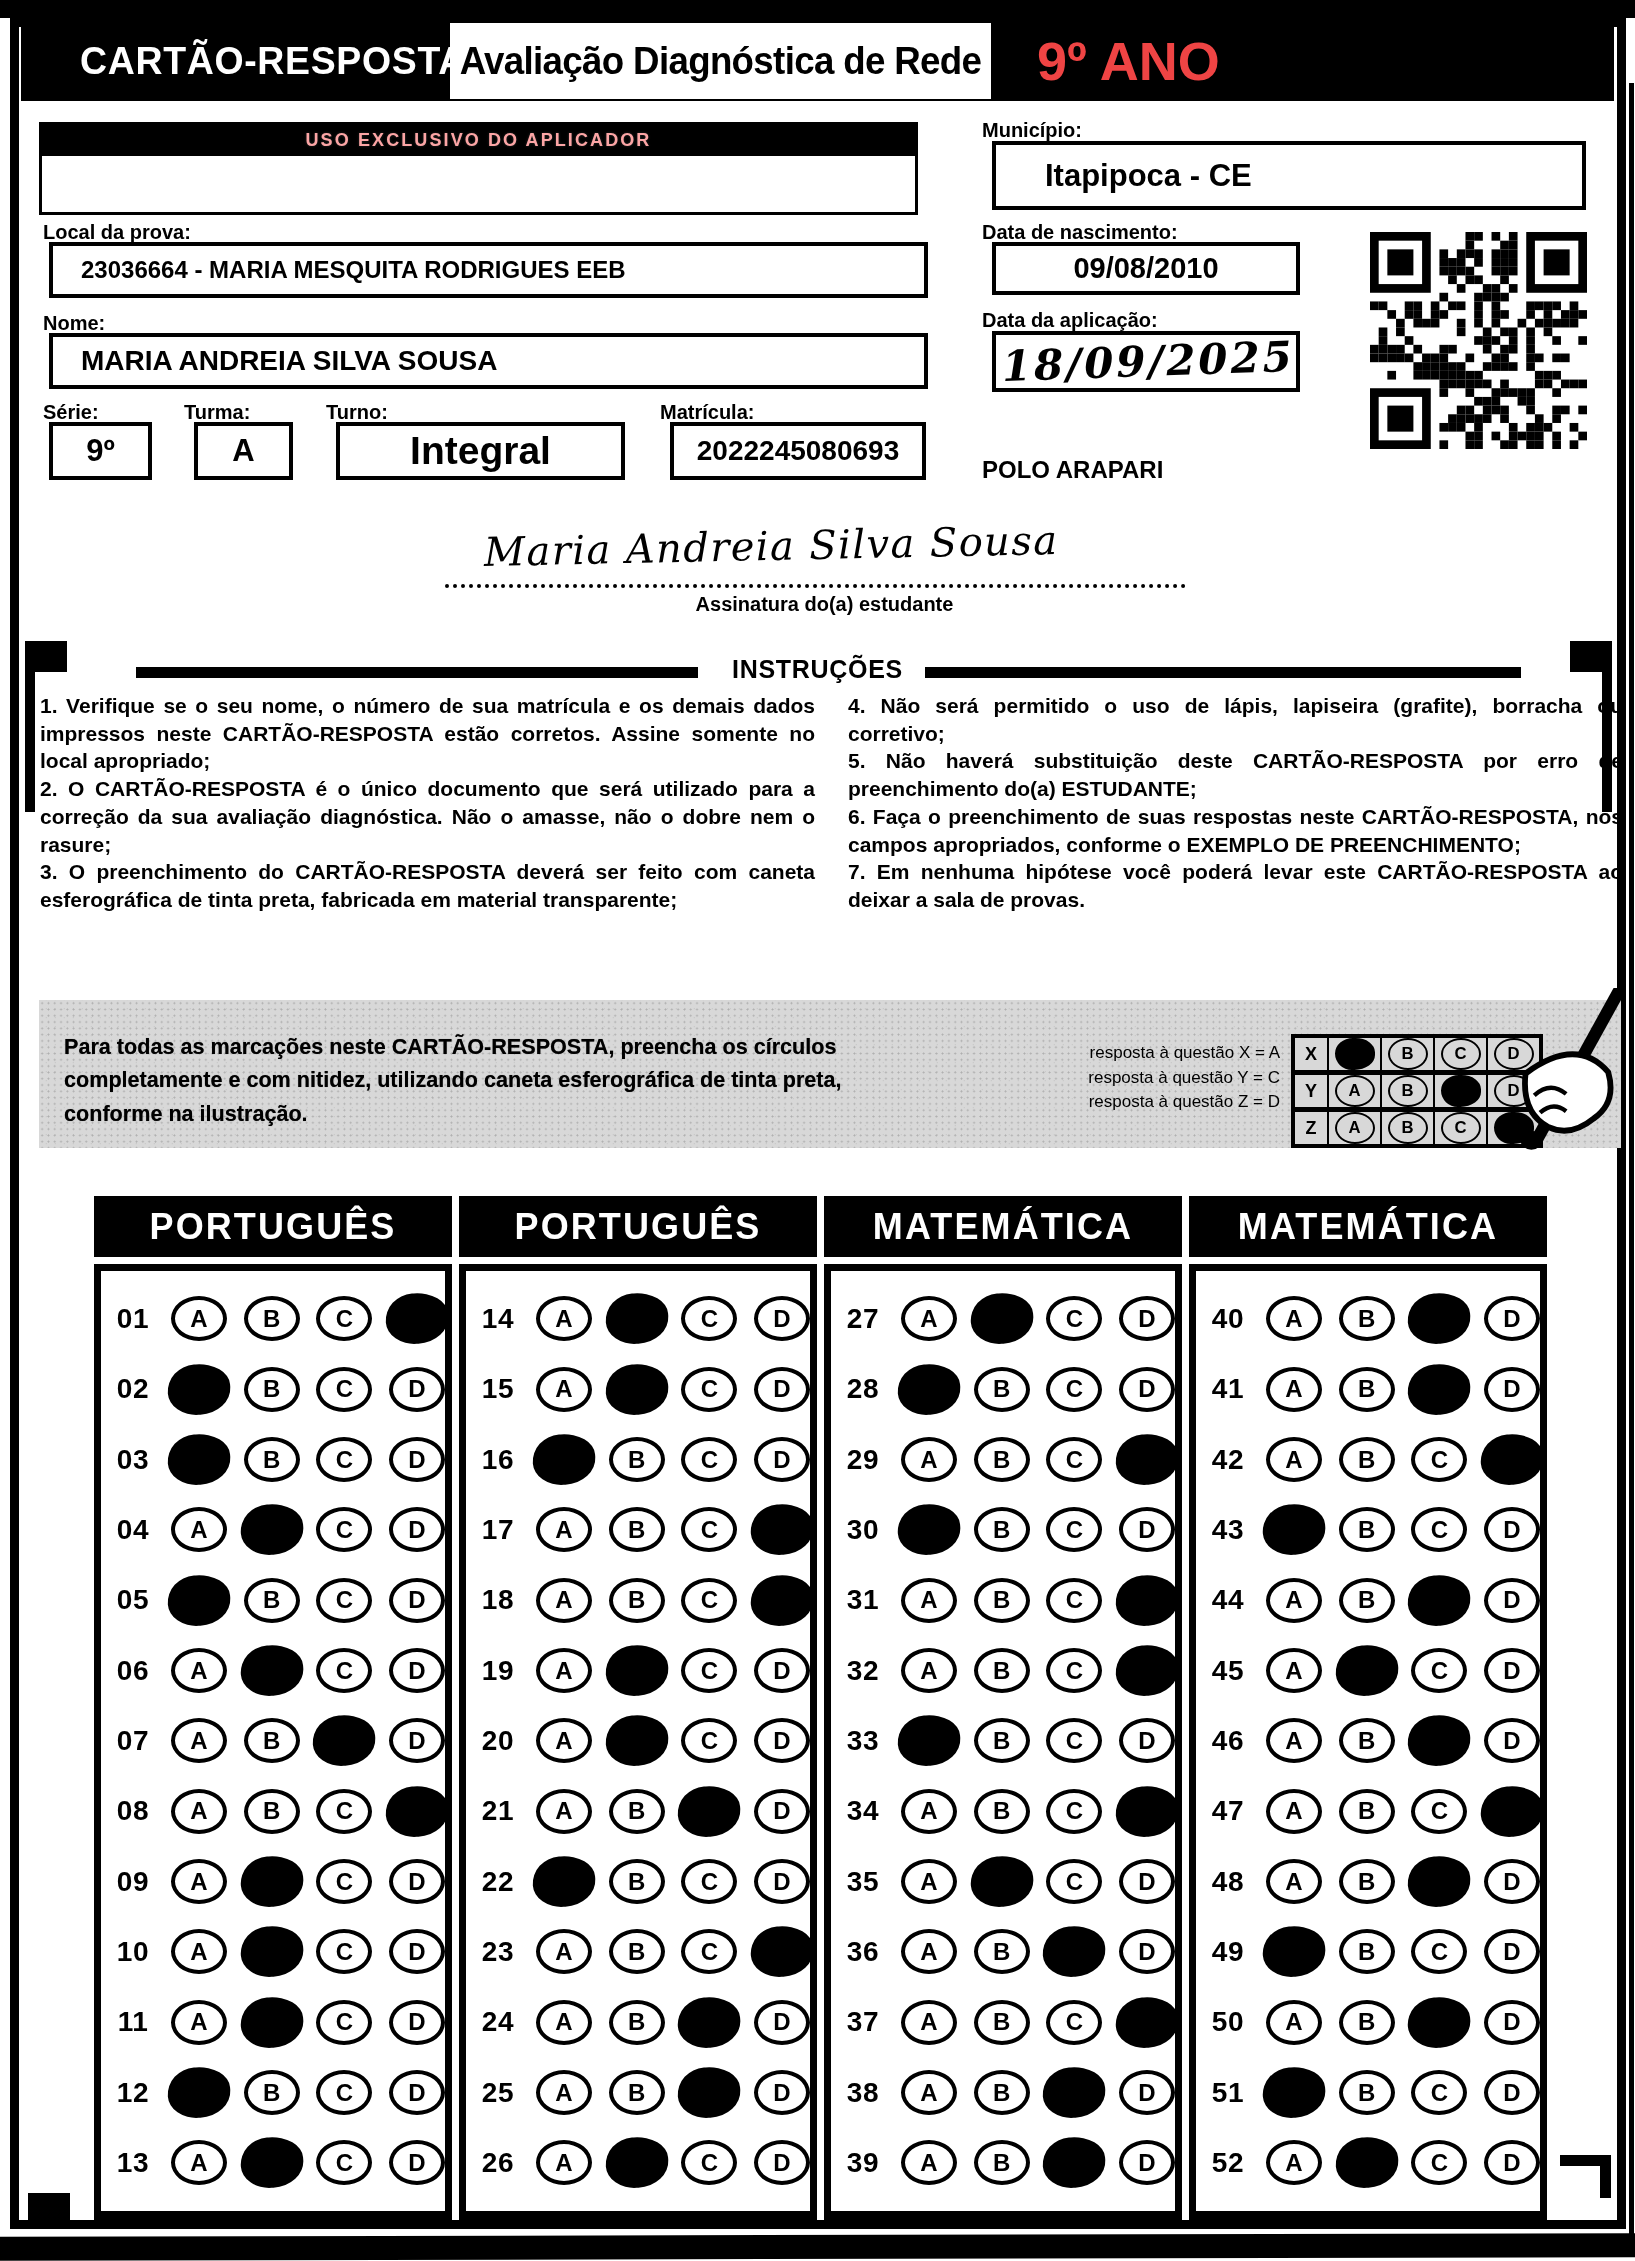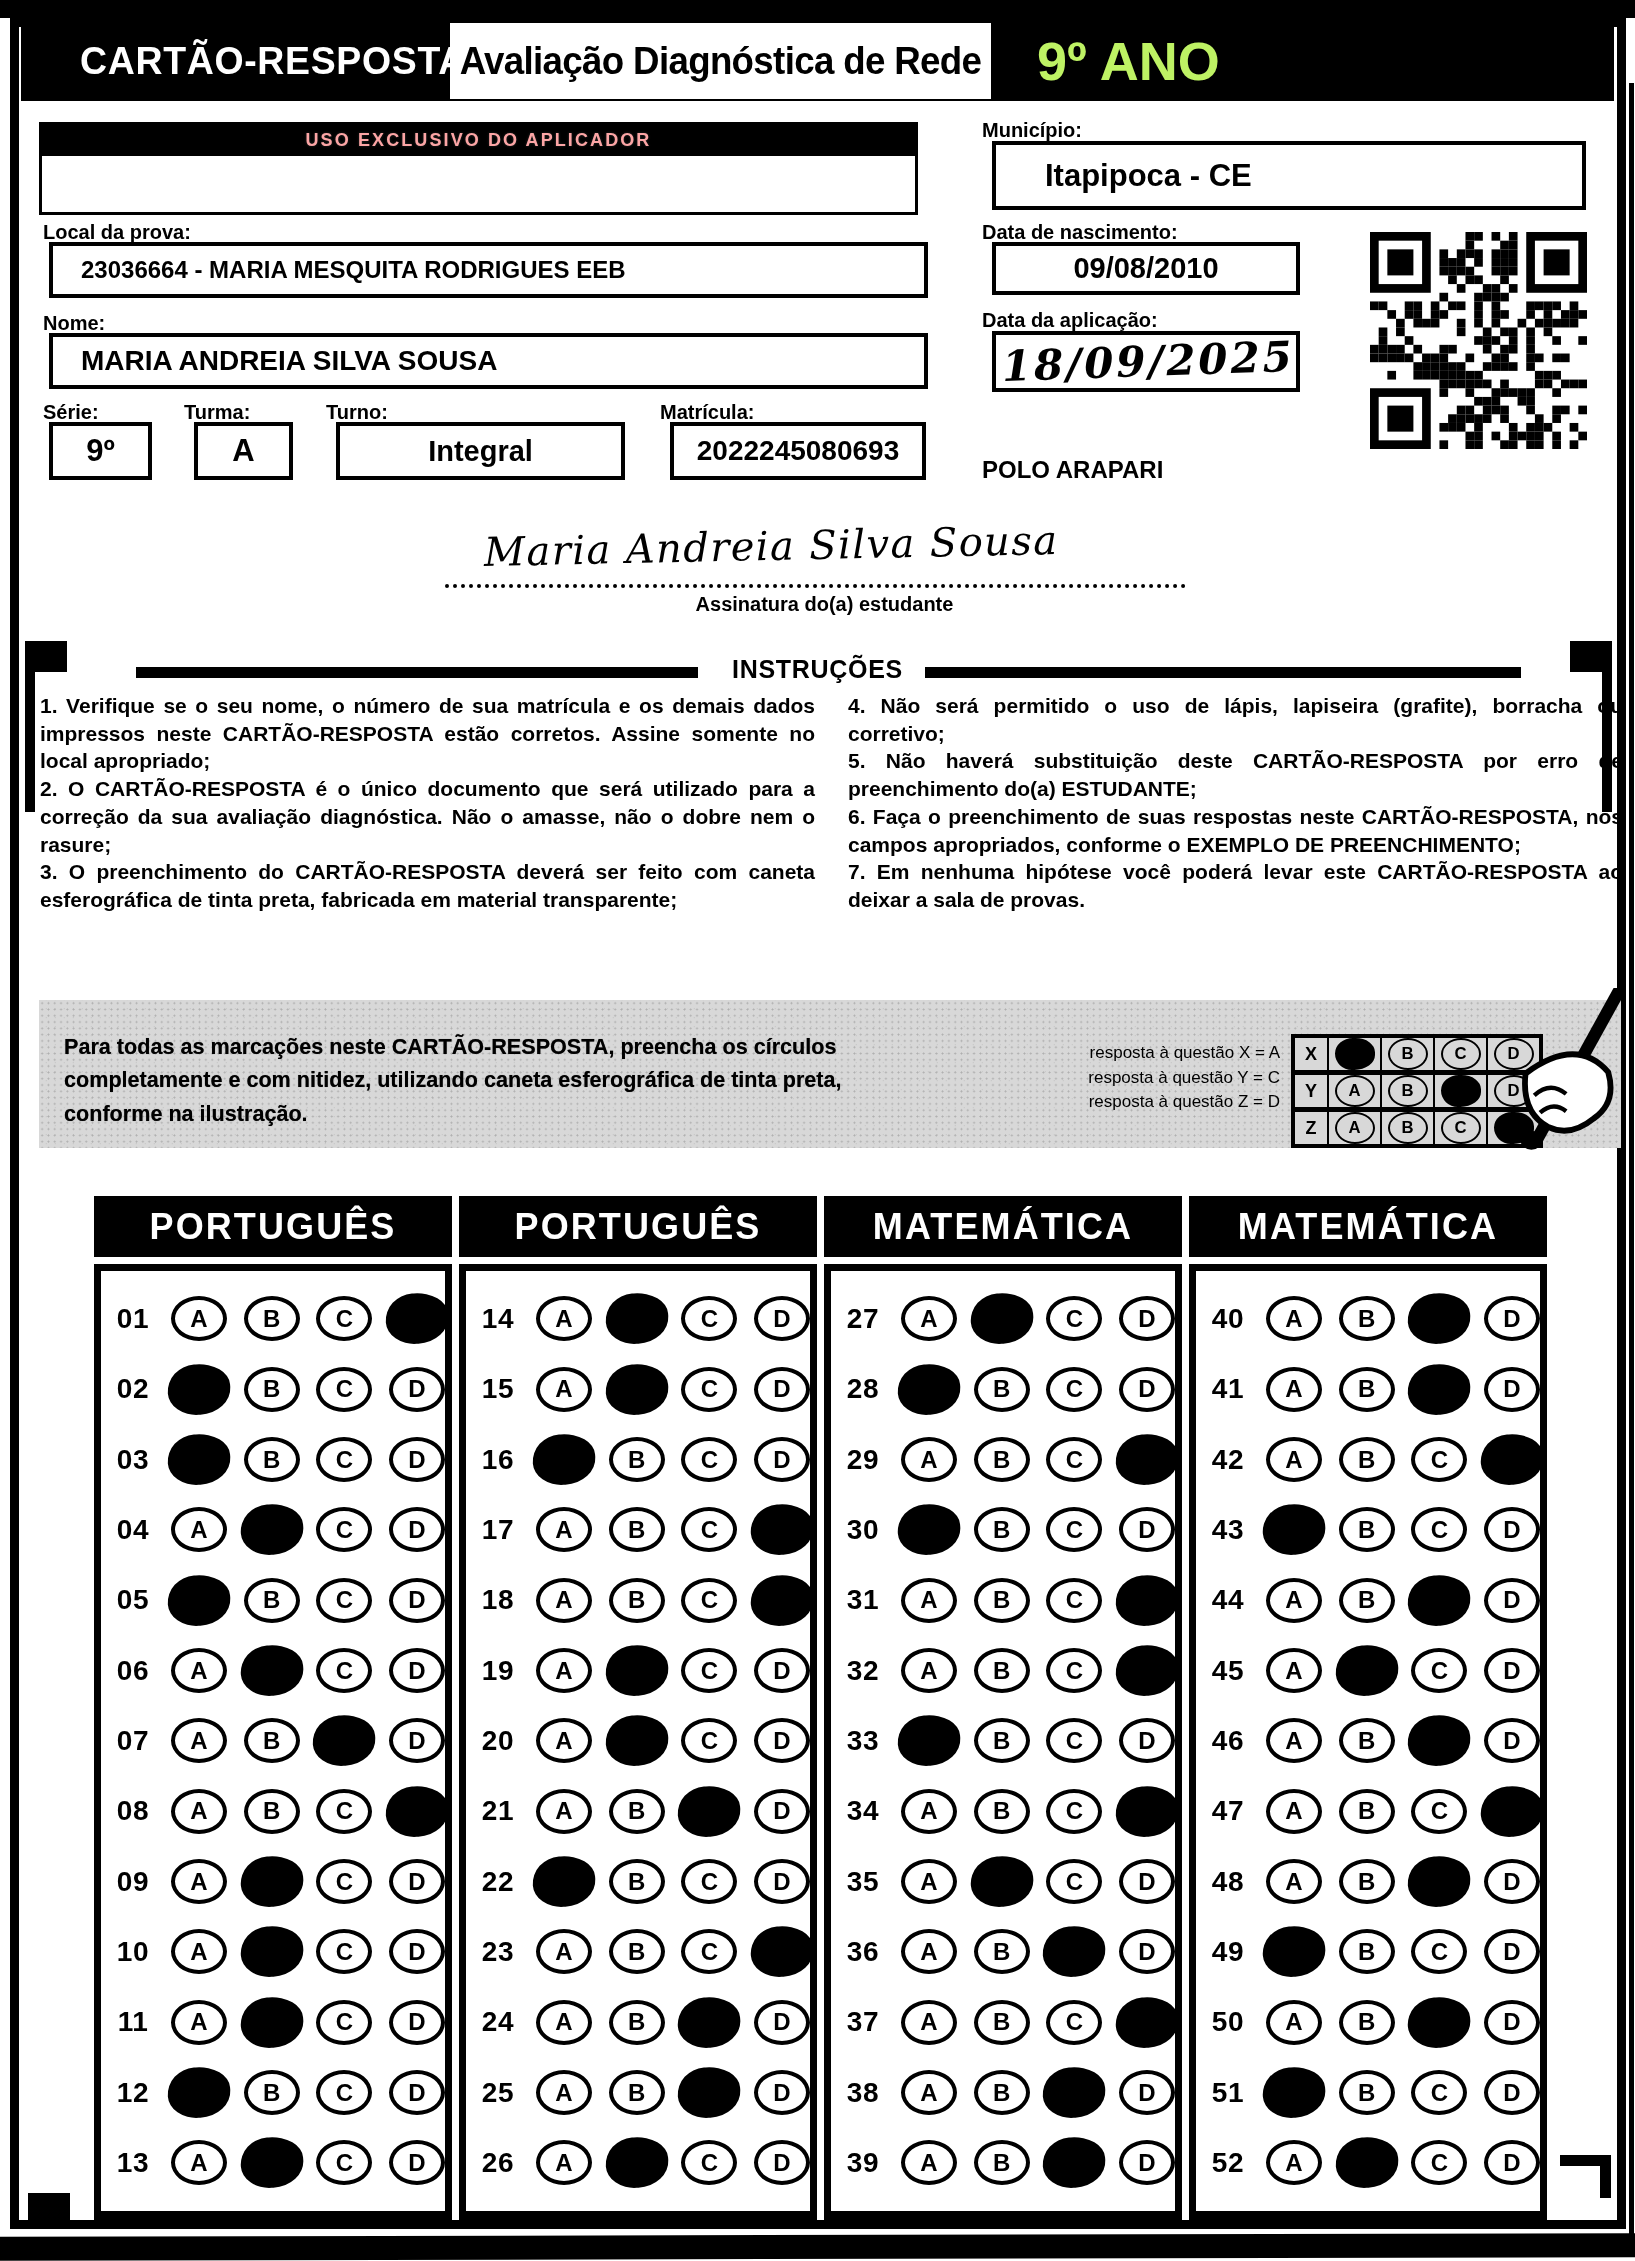--- a/index.html
+++ b/index.html
@@ -8,21 +8,21 @@
   .abs{position:absolute;}
   .frame{left:10.4px;top:18px;width:1616px;height:2211px;border:9px solid #000;box-sizing:border-box;}
   .topstrip{left:0;top:0;width:1635px;height:18px;background:#000;}
   .botstrip{left:0;top:2235px;width:1635px;height:24px;background:#000;transform:rotate(-0.12deg);}
   .rightedge{left:1629px;top:83px;width:4.9px;height:2157px;background:#000;}
 
   .headband{left:21px;top:20px;width:1593px;height:81px;background:#000;display:flex;align-items:center;}
   .headtitle{color:#fff;font-size:39px;font-weight:bold;margin-left:59px;letter-spacing:0.7px;transform:scaleX(.96);transform-origin:left;white-space:nowrap;}
   .headwhitebox{position:absolute;left:429px;top:2.8px;width:541px;height:76px;background:#fff;display:flex;align-items:center;justify-content:center;}
   .headsub{font-size:39px;font-weight:bold;letter-spacing:-0.7px;transform:scaleX(.94);white-space:nowrap;}
-  .headgrade{position:absolute;left:1016px;top:0;height:81px;display:flex;align-items:center;color:#bef264;font-size:54px;font-weight:bold;white-space:nowrap;}
+  .headgrade{position:absolute;left:1016px;top:0;height:81px;display:flex;align-items:center;color:#ef4444;font-size:54px;font-weight:bold;white-space:nowrap;}
 
   .aplicbox{left:39px;top:122px;width:879px;height:93px;border:3.5px solid #000;box-sizing:border-box;}
   .aplichead{height:31px;background:#000;color:#fca5a5;display:flex;align-items:center;justify-content:center;
              font-size:18px;font-weight:bold;letter-spacing:2.1px;text-shadow:0 0 2.8px #2a2a2a;}
   .aplicrow{height:58px;display:flex;align-items:center;justify-content:space-between;padding:0 16.7px;}
   .opt{display:flex;align-items:center;gap:11px;font-size:19.5px;font-weight:bold;white-space:nowrap;}
   .ocirc{width:24px;height:29px;border:2.8px solid #000;border-radius:50%;background:#fff;}
 
   .label{font-weight:bold;font-size:20px;white-space:nowrap;}
   .fieldbox{border:4.2px solid #000;box-sizing:border-box;background:#fff;display:flex;align-items:center;font-weight:bold;margin-left:10px;}
@@ -97,21 +97,21 @@
   <div class="abs label" style="left:43px;top:312px;">Nome:</div>
   <div class="abs fieldbox" style="left:39px;top:333px;width:879px;height:56px;font-size:28px;padding-left:28px;">MARIA ANDREIA SILVA SOUSA</div>
 
   <div class="abs label" style="left:43px;top:401px;">Série:</div>
   <div class="abs label" style="left:184px;top:401px;">Turma:</div>
   <div class="abs label" style="left:326px;top:401px;">Turno:</div>
   <div class="abs label" style="left:660px;top:401px;">Matrícula:</div>
 
   <div class="abs fieldbox" style="left:39px;top:422px;width:103px;height:58px;font-size:31px;justify-content:center;">9º</div>
   <div class="abs fieldbox" style="left:184px;top:422px;width:99px;height:58px;font-size:31px;justify-content:center;">A</div>
-  <div class="abs fieldbox" style="left:326px;top:422px;width:289px;height:58px;font-size:29px;justify-content:center;">Integral</div>
+  <div class="abs fieldbox" style="left:326px;top:422px;width:289px;height:58px;font-size:39px;justify-content:center;">Integral</div>
   <div class="abs fieldbox" style="left:660px;top:422px;width:256px;height:58px;font-size:28px;justify-content:center;">2022245080693</div>
 
   <div class="abs label" style="left:982px;top:119px;">Município:</div>
   <div class="abs fieldbox" style="left:982px;top:141px;width:594px;height:69px;font-size:31px;padding-left:49px;">Itapipoca - CE</div>
 
   <div class="abs label" style="left:982px;top:221px;">Data de nascimento:</div>
   <div class="abs fieldbox" style="left:982px;top:242px;width:308px;height:53px;font-size:29px;justify-content:center;">09/08/2010</div>
 
   <div class="abs label" style="left:982px;top:309px;">Data da aplicação:</div>
   <div class="abs fieldbox" style="left:982px;top:331px;width:308px;height:61px;overflow:visible;">

